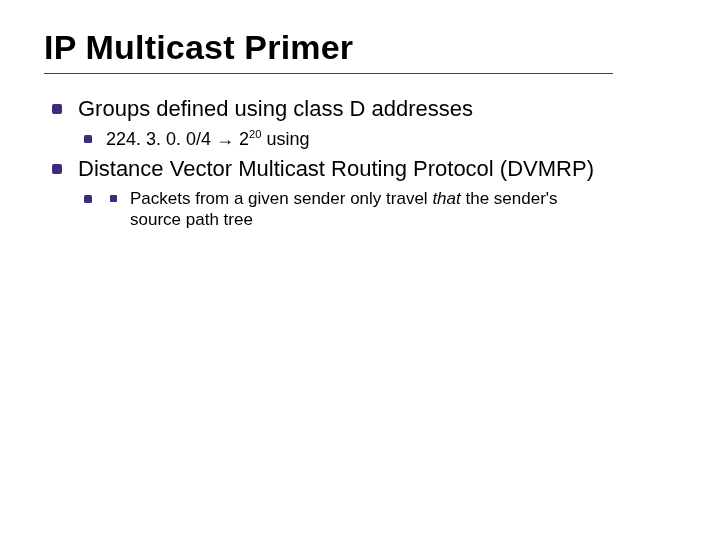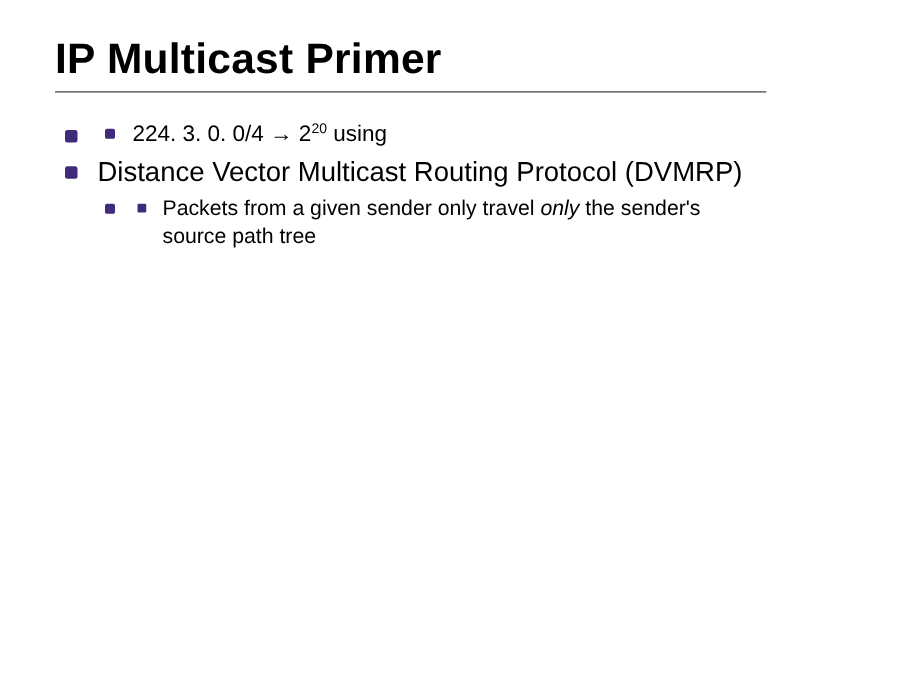--- a/index.html
+++ b/index.html
@@ -105,34 +105,35 @@
 </head>
 <body>
 
 <div class="slide">
   <h1 class="title">IP Multicast Primer</h1>
   <hr class="rule">
 
   <ul class="lvl1">
 
     <li>
+      <span>Groups defined using class D addresses</span>
       <ul class="lvl2">
         <li>
           <span>224. 3. 0. 0/4 </span><span class="arrow">→</span><span> 2</span><sup>20</sup><span> using</span>
         </li>
       </ul>
     </li>
 
     <li>
       <span>Distance Vector Multicast Routing Protocol (DVMRP)</span>
       <ul class="lvl2">
         <li>
           <ul class="lvl3">
             <li>
-              <span>Packets from a given sender only travel </span><span class="italic">only </span><span>the sender's source path tree</span>
+              <span>Packets from a given sender only travel </span><span class="italic">that </span><span>the sender's source path tree</span>
             </li>
           </ul>
         </li>
       </ul>
     </li>
 
 
   </ul>
 </div>
 

